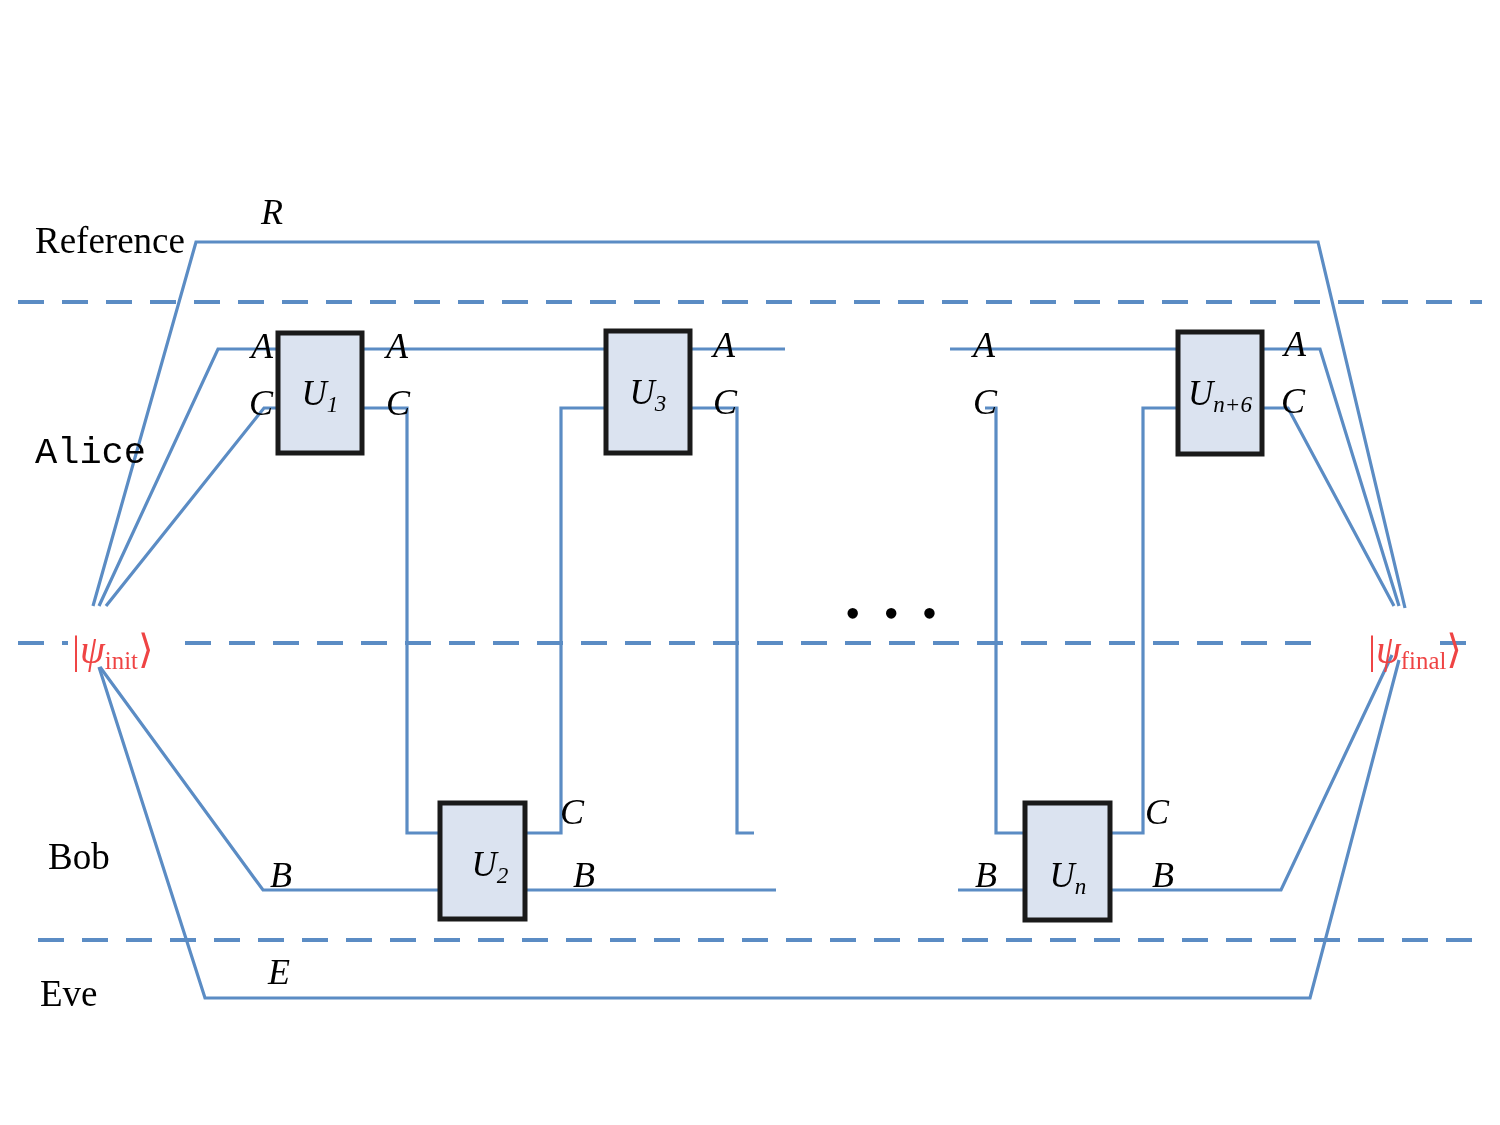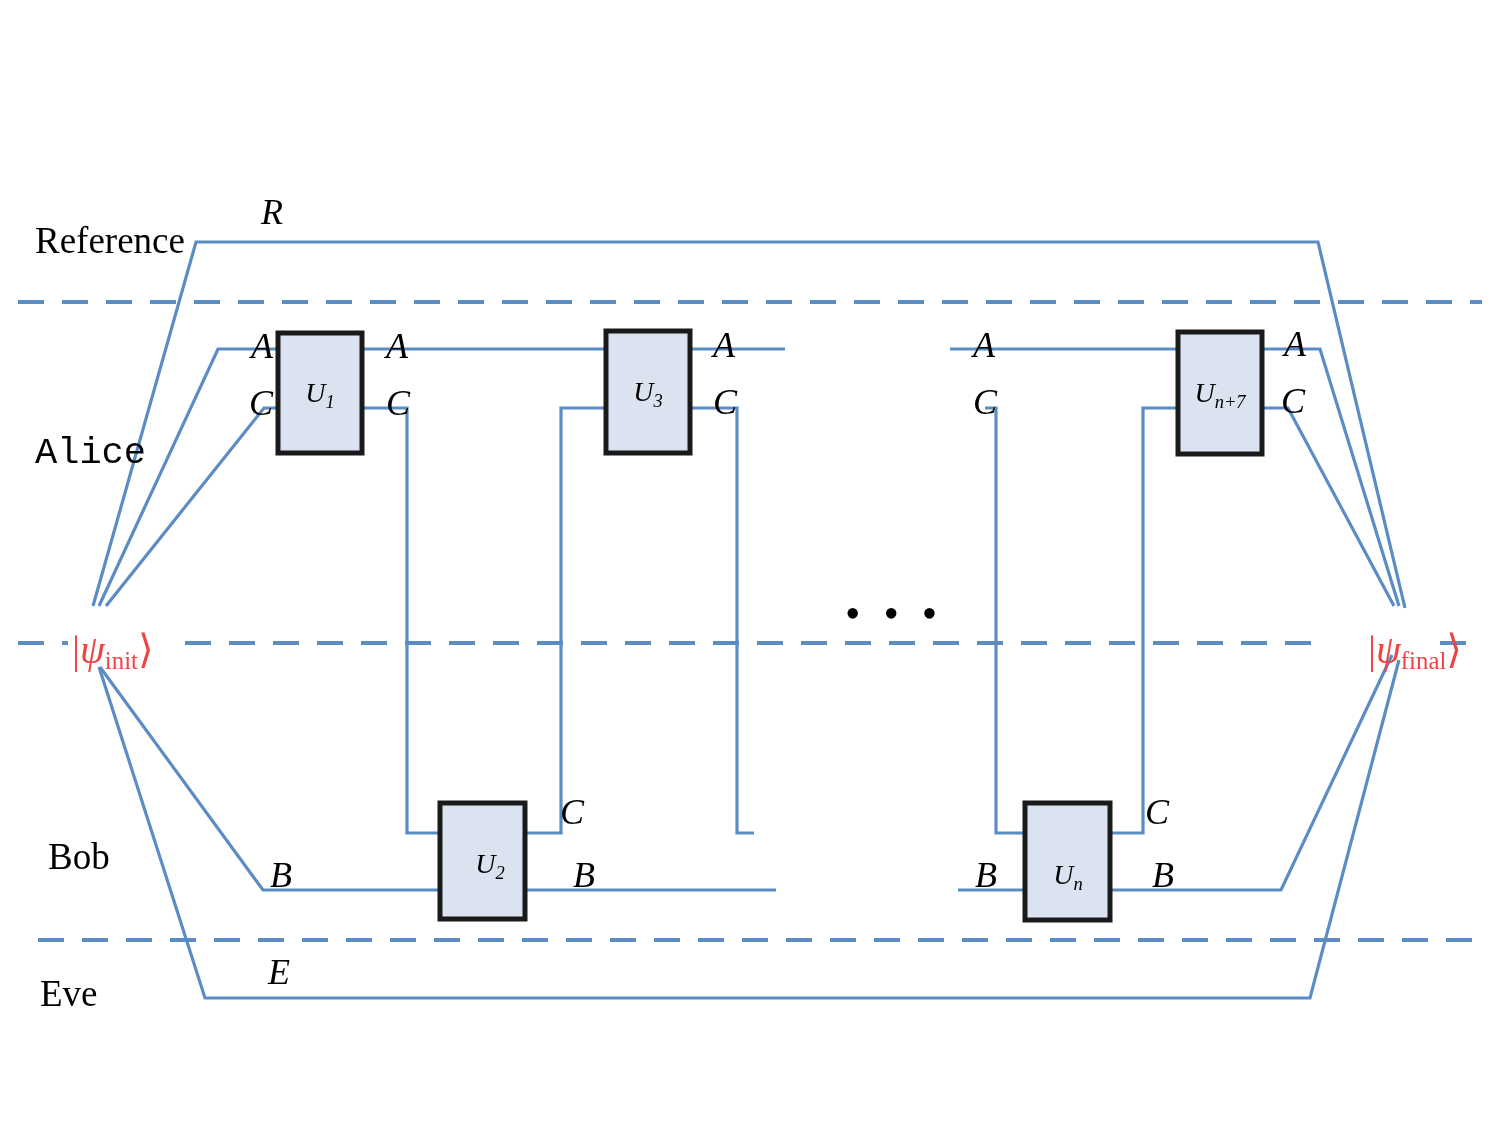--- a/index.html
+++ b/index.html
@@ -54,21 +54,21 @@
     font-size: 0.62em;
     font-style: normal;
     vertical-align: baseline;
     position: relative;
     top: 0.26em;
   }
   .gate-label {
     position: absolute;
     font-family: "Liberation Serif", "DejaVu Serif", serif;
     font-style: italic;
-    font-size: 28px;
+    font-size: 35px;
     color: #000000;
     white-space: nowrap;
     line-height: 1;
     text-align: center;
     transform: translate(-50%, -50%);
     pointer-events: none;
   }
   .gate-label sub {
     font-size: 0.66em;
     vertical-align: baseline;
@@ -161,21 +161,21 @@
     <span>|</span><i>ψ</i><sub>final</sub><span>⟩</span>
   </div>
 
   <div class="gate-label" style="left:320px; top:393px;">
     <span>U</span><sub>1</sub>
   </div>
   <div class="gate-label" style="left:648px; top:392px;text-align:right;">
     <span>U</span><sub>3</sub>
   </div>
   <div class="gate-label" style="left:1220px; top:393px;">
-    <span>U</span><sub>n+7</sub>
+    <span>U</span><sub>n+6</sub>
   </div>
   <div class="gate-label" style="left:490px; top:864px;">
     <span>U</span><sub>2</sub>
   </div>
   <div class="gate-label" style="left:1068px; top:864px;margin-top:11px;">
     <span>U</span><sub>n</sub>
   </div>
 
   <div class="wire-label" style="left:261px; top:194px;">R</div>
   <div class="wire-label" style="left:251px; top:328px;">A</div>

